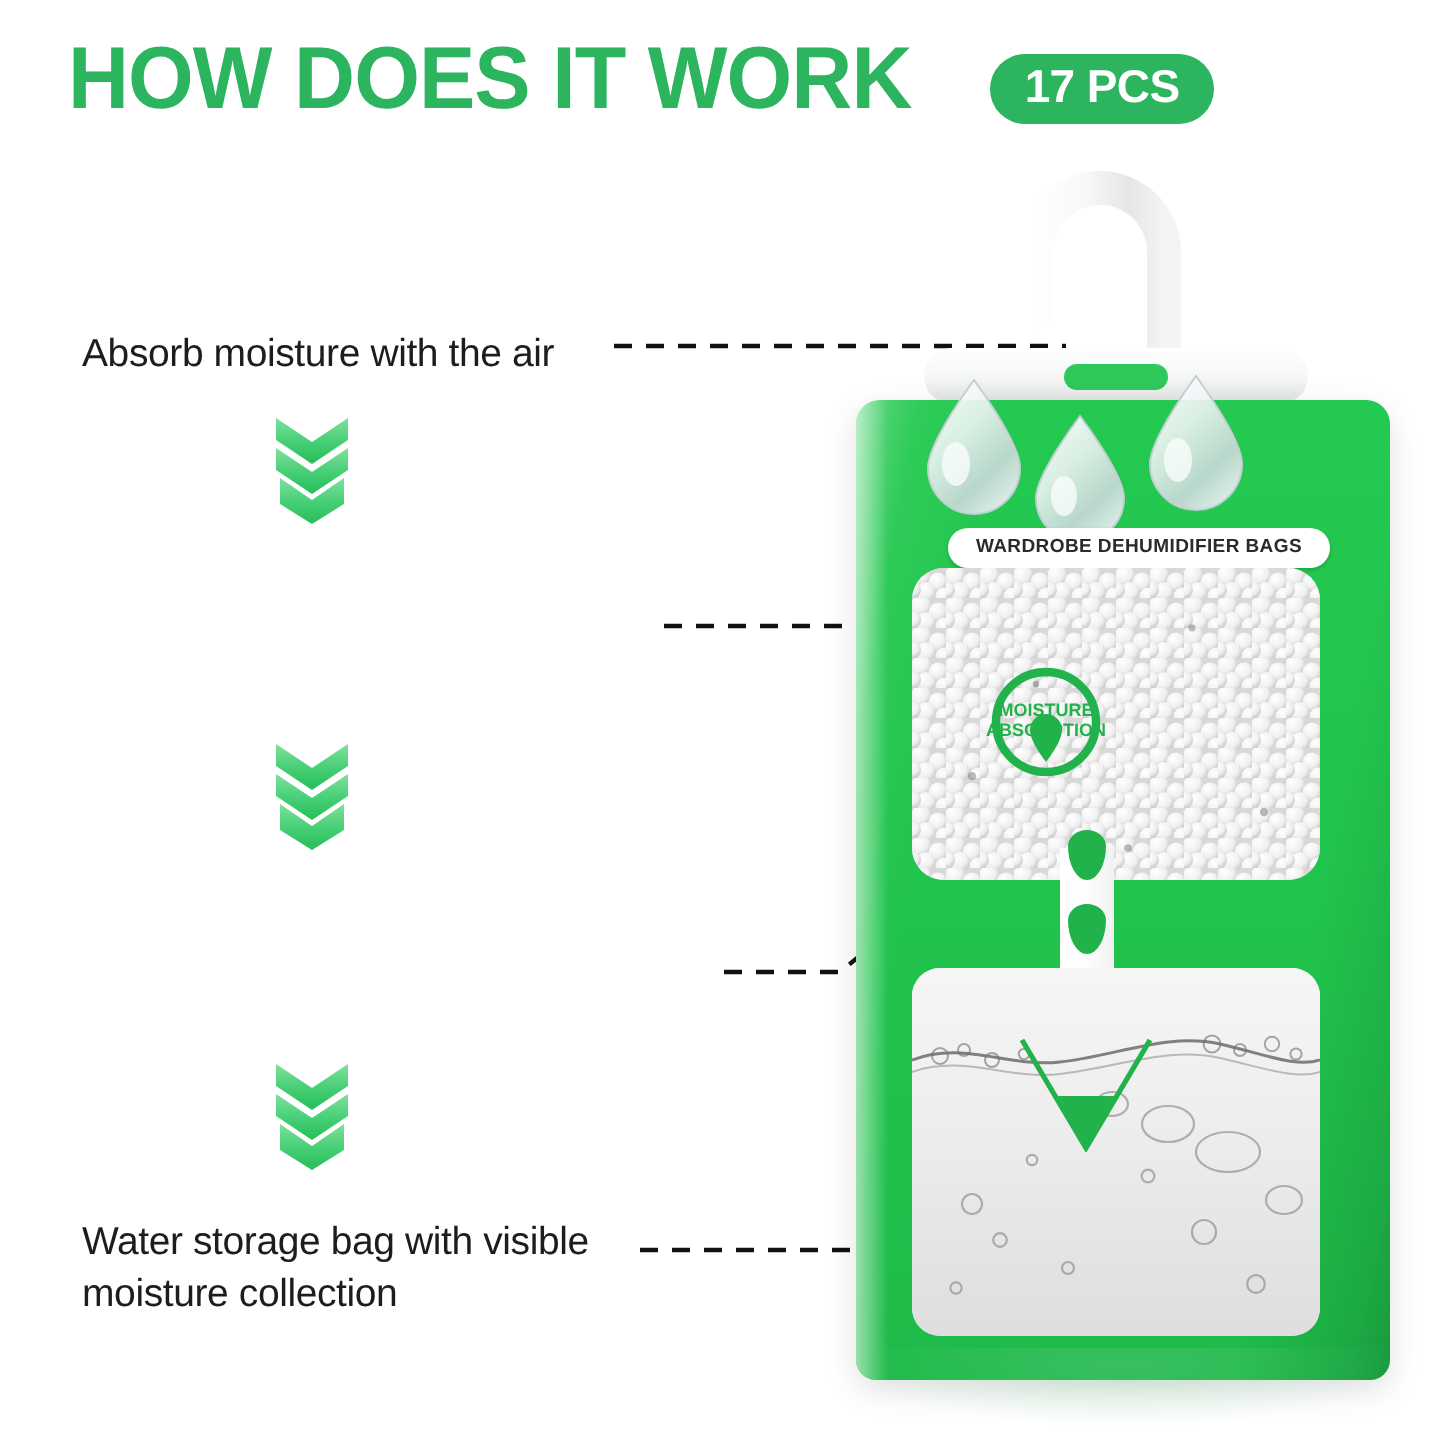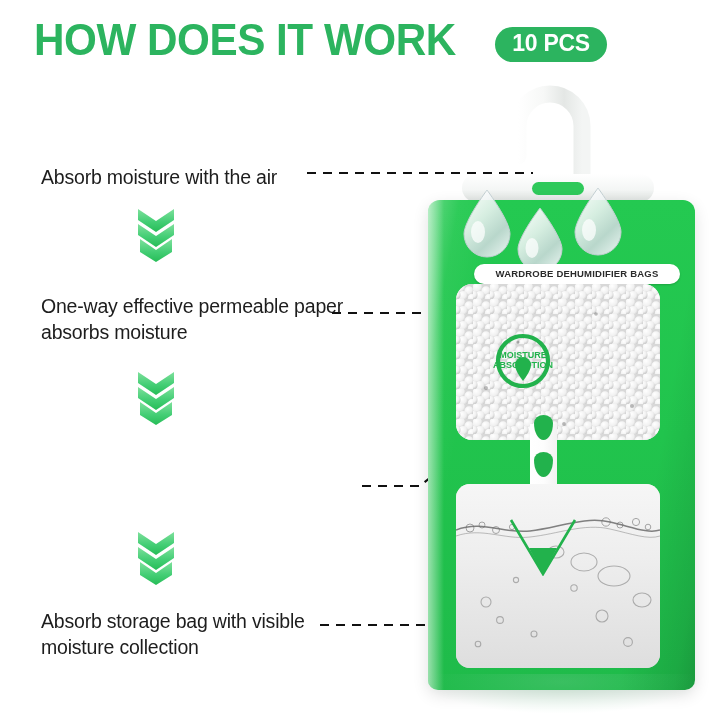--- a/index.html
+++ b/index.html
@@ -127,21 +127,21 @@
     position: absolute;
     left: 10px; top: 596px;
     width: 280px; height: 40px;
     background: radial-gradient(ellipse at 50% 20%, rgba(120,200,150,0.30), rgba(255,255,255,0) 70%);
   }
 
   #label-pill {
     position: absolute;
     left: 62px;
     top: 186px;
-    width: 206px;
+    width: 191px;
     text-align: center;
     background: #ffffff;
     border-radius: 10px;
     padding: 4px 0 5px 0;
     font-size: 9.5px;
     font-weight: bold;
     color: #2b2b2b;
     letter-spacing: 0.2px;
     box-shadow: 0 1px 2px rgba(0,0,0,0.18);
   }
@@ -212,26 +212,25 @@
   #droplet-mid   { left: 102px; top: 128px; width: 52px; height: 66px; }
   #droplet-right { left: 158px; top: 108px; width: 56px; height: 70px; }
 </style>
 </head>
 <body>
 
 <div id="page">
 
   <div id="header">
     <div id="page-title">HOW DOES IT WORK</div>
-    <div id="pcs-badge">10 PCS</div>
+    <div id="pcs-badge">17 PCS</div>
   </div>
 
   <div class="step-label" id="step-1-label">Absorb moisture with the air</div>
-  <div class="step-label" id="step-2-label">One-way effective permeable paper absorbs moisture</div>
-  <div class="step-label" id="step-4-label">Absorb storage bag with visible moisture collection</div>
+  <div class="step-label" id="step-4-label">Water storage bag with visible moisture collection</div>
 
   <svg class="chevron-icon" id="chevron-1" viewBox="0 0 56 58">
     <defs>
       <linearGradient id="chevGrad1" x1="0" y1="0" x2="0" y2="1">
         <stop offset="0%" stop-color="#7ee09c"></stop>
         <stop offset="55%" stop-color="#44ce75"></stop>
         <stop offset="100%" stop-color="#26bd57"></stop>
       </linearGradient>
     </defs>
     <path d="M10 4 L28 16 L46 4 L46 15 L28 27 L10 15 Z" fill="url(#chevGrad1)"></path>

